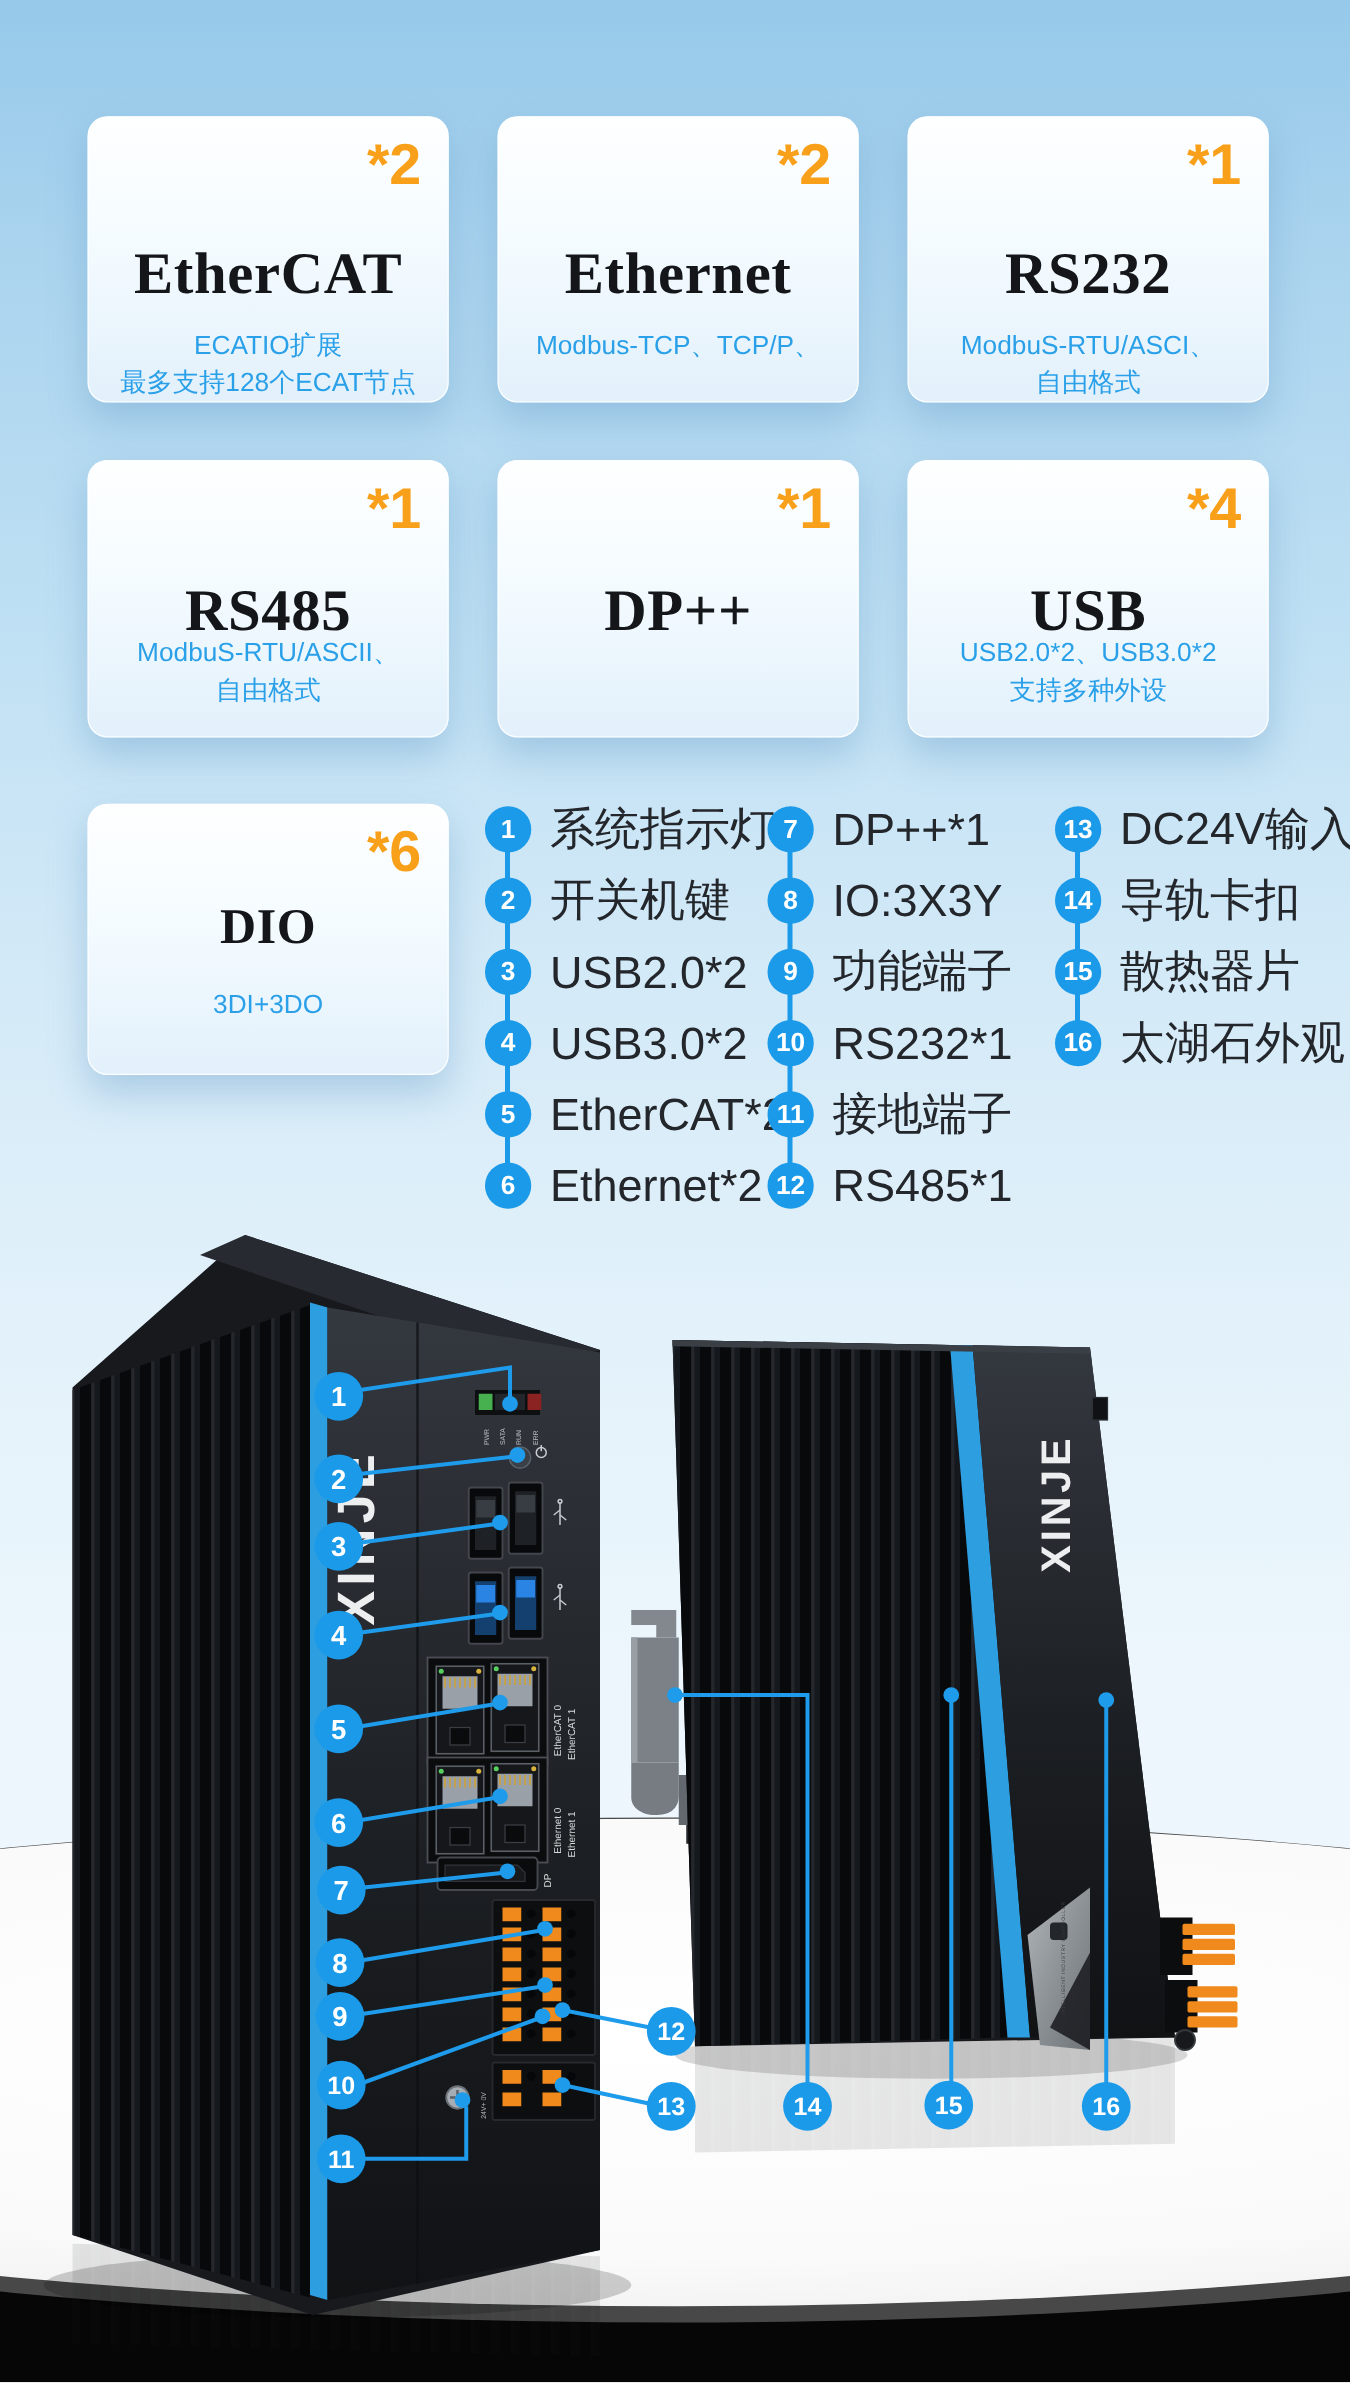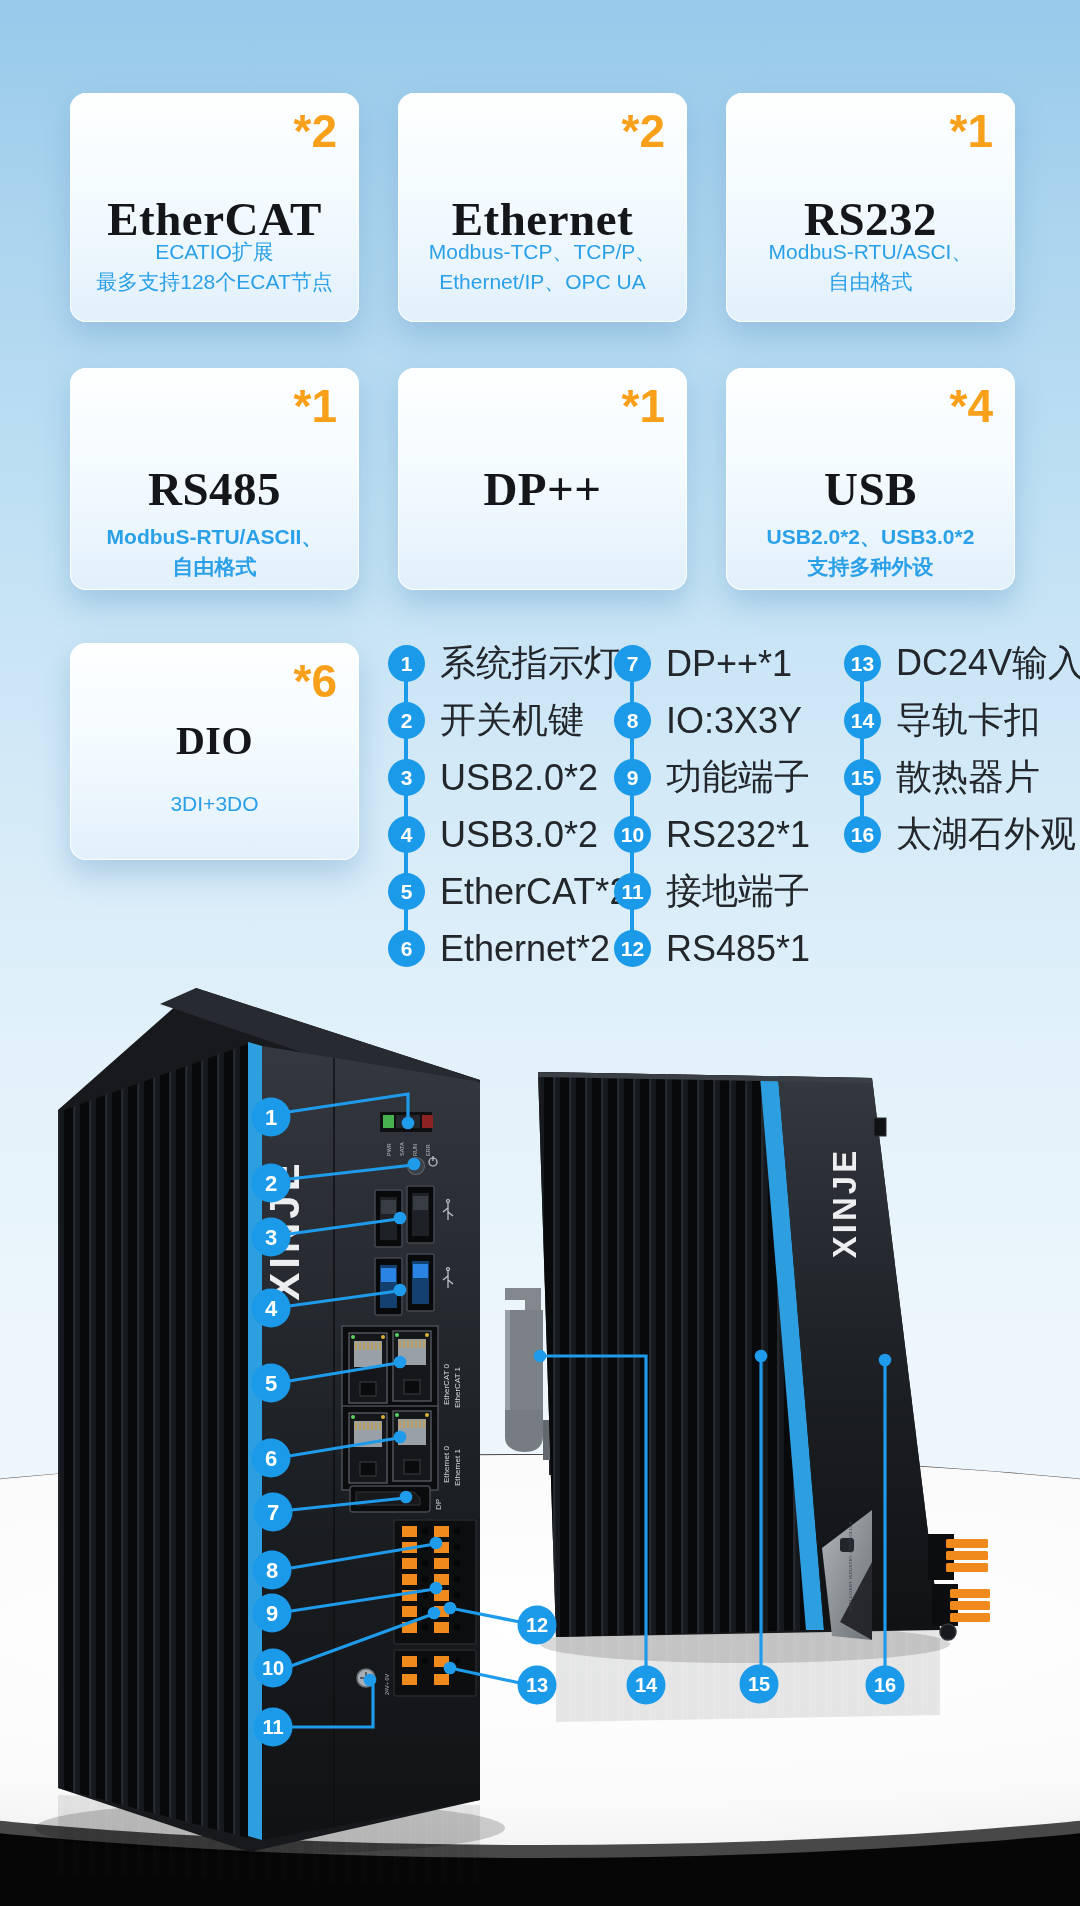--- a/index.html
+++ b/index.html
@@ -19,25 +19,25 @@
   }
   .card .count{
     position:absolute;top:10px;right:22px;
     font-size:46px;font-weight:700;color:#F9A01B;line-height:56px;
   }
   .card .title{
     position:absolute;top:99px;left:0;right:0;text-align:center;
     font-size:47px;font-weight:700;color:#14161a;letter-spacing:.5px;font-family:Liberation Serif, serif;
   }
   .card .sub{
-    position:absolute;top:144px;left:0;right:0;text-align:center;
+    position:absolute;top:169px;left:0;right:0;text-align:center;
     font-size:21px;line-height:30px;color:#2AA0E8;font-weight:500;
   }
   .card--r2 .title{top:94px;}
-  .card--r2 .sub{top:154px;font-weight:bold;}
+  .card--r2 .sub{top:140px;}
   .card--dio .title{top:74px;font-size:40px;}
   .card--dio .sub{top:146px;}
   
   .legend-col{position:absolute;top:635px;}
   .legend-col::before{
     content:"";position:absolute;left:16px;top:28px;width:4px;background:#1B9AE9;border-radius:2px;
   }
   .legend-col--6::before{height:286px;}
   .legend-col--4::before{height:172px;}
   .legend-item{display:flex;align-items:center;height:57px;gap:15px;}
@@ -61,21 +61,20 @@
     <div class="sub">
       <div>ECATIO扩展</div>
       <div>最多支持128个ECAT节点</div>
     </div>
   </div>
   <div class="card" style="left:398px;top:93px;height:229px;">
     <div class="count">*2</div>
     <div class="title">Ethernet</div>
     <div class="sub">
       <div>Modbus-TCP、TCP/P、</div>
-      <div>Ethernet/IP、OPC UA</div>
     </div>
   </div>
   <div class="card" style="left:726px;top:93px;height:229px;">
     <div class="count">*1</div>
     <div class="title">RS232</div>
     <div class="sub">
       <div>ModbuS-RTU/ASCI、</div>
       <div>自由格式</div>
     </div>
   </div>

